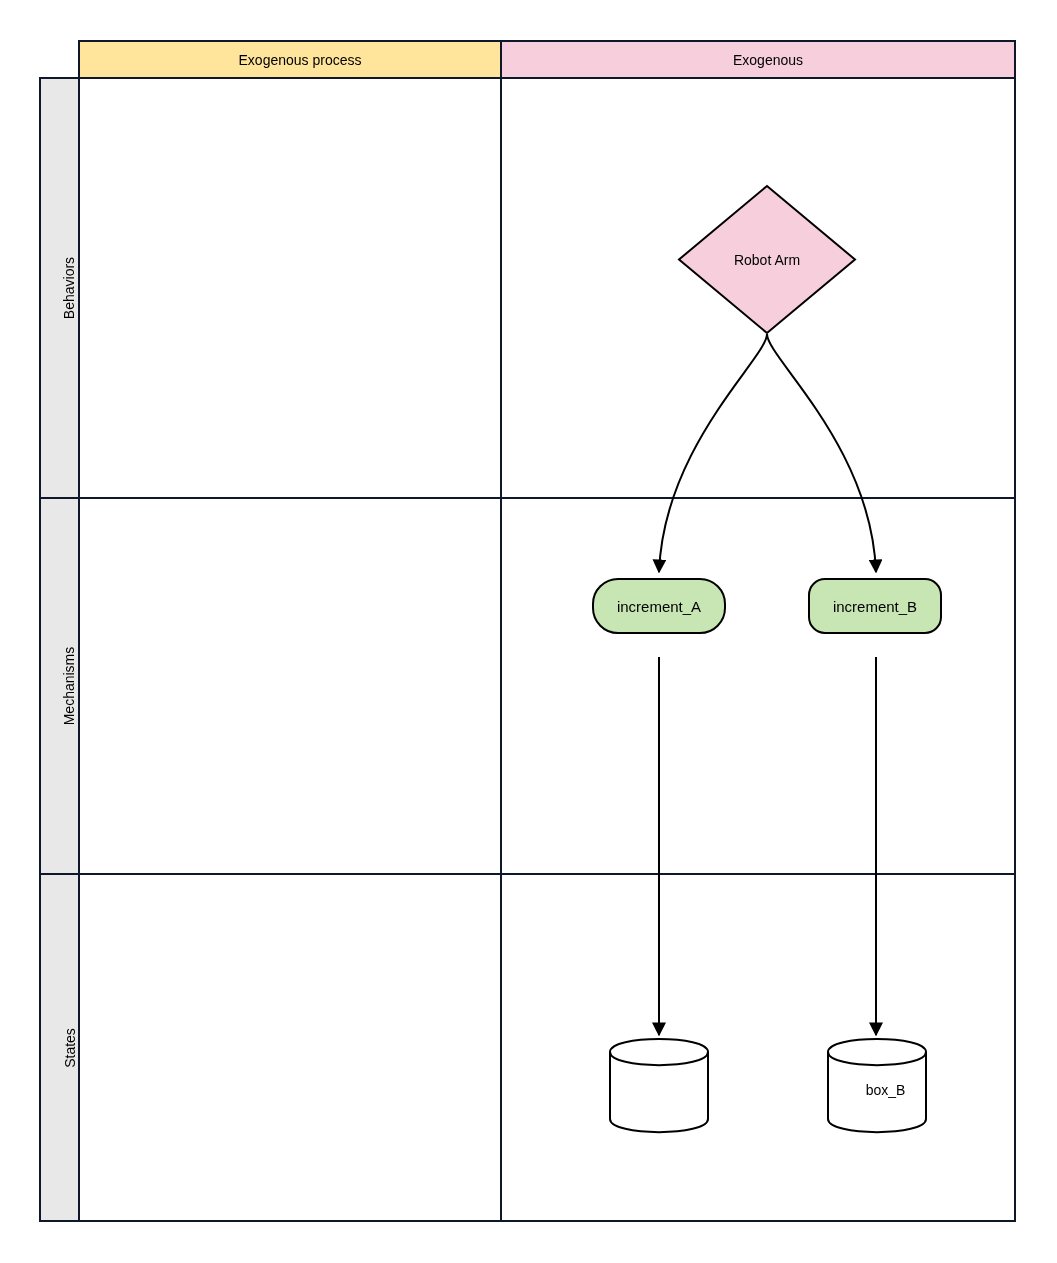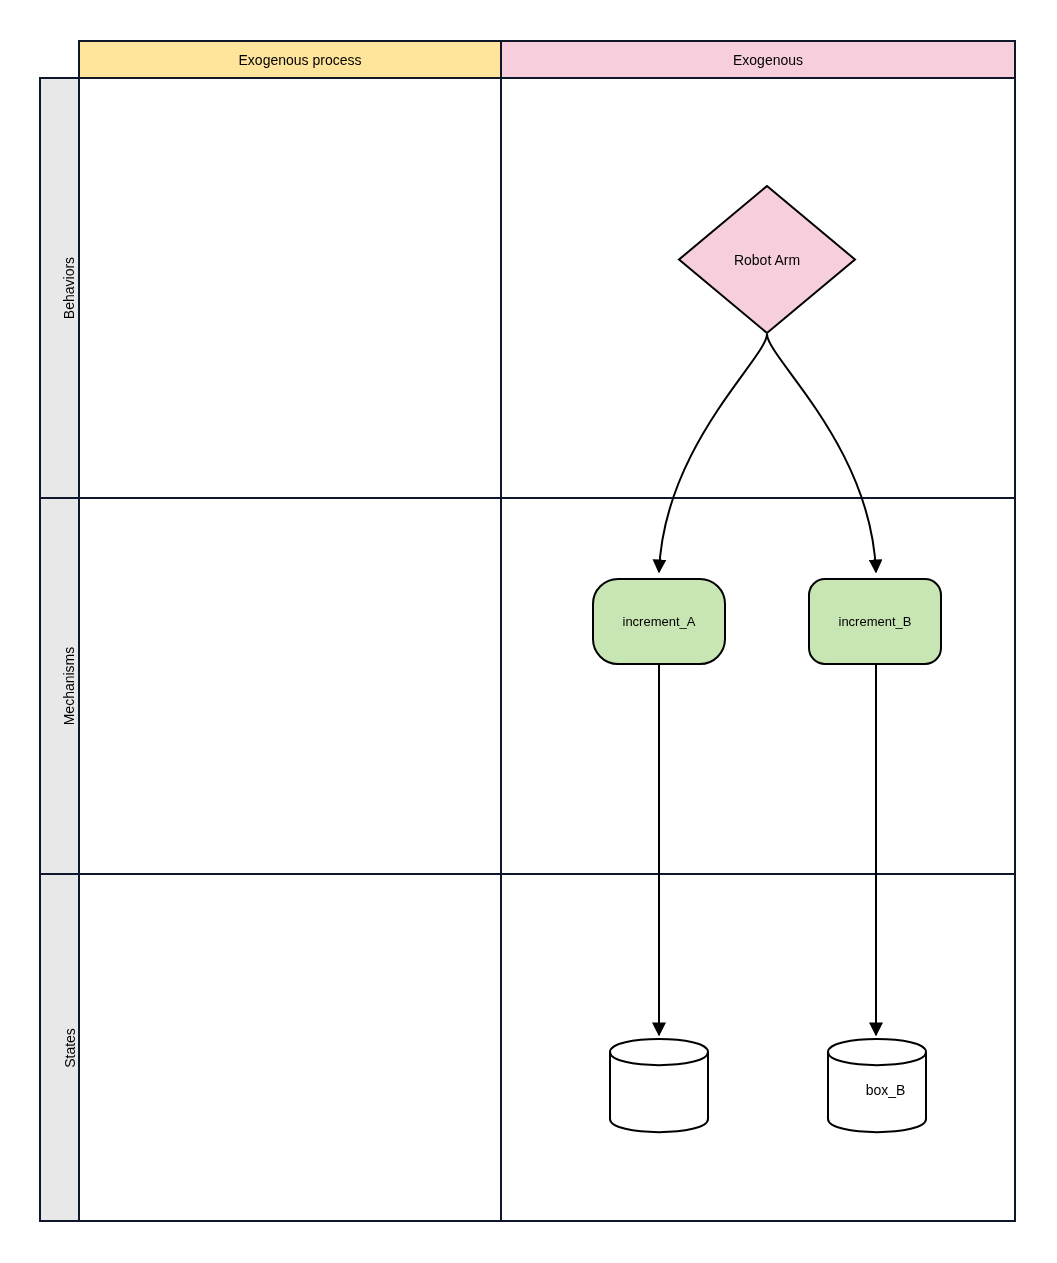--- a/index.html
+++ b/index.html
@@ -59,23 +59,23 @@
 
   .node-rounded {
     position: absolute;
     box-sizing: border-box;
     background: #C8E6B4;
     border: 2px solid #000;
     border-radius: 26px;
     display: flex;
     align-items: center;
     justify-content: center;
-    font-size: 13px;
+    font-size: 15px;
     top: 578px;
-    height: 87px;
+    height: 56px;
   }
   .node-a { left: 592px; width: 134px; }
   .node-b { left: 808px; width: 134px; border-radius: 17px; }
 
   .shape-label {
     position: absolute;
     display: flex;
     align-items: center;
     justify-content: center;
     font-size: 14px;

